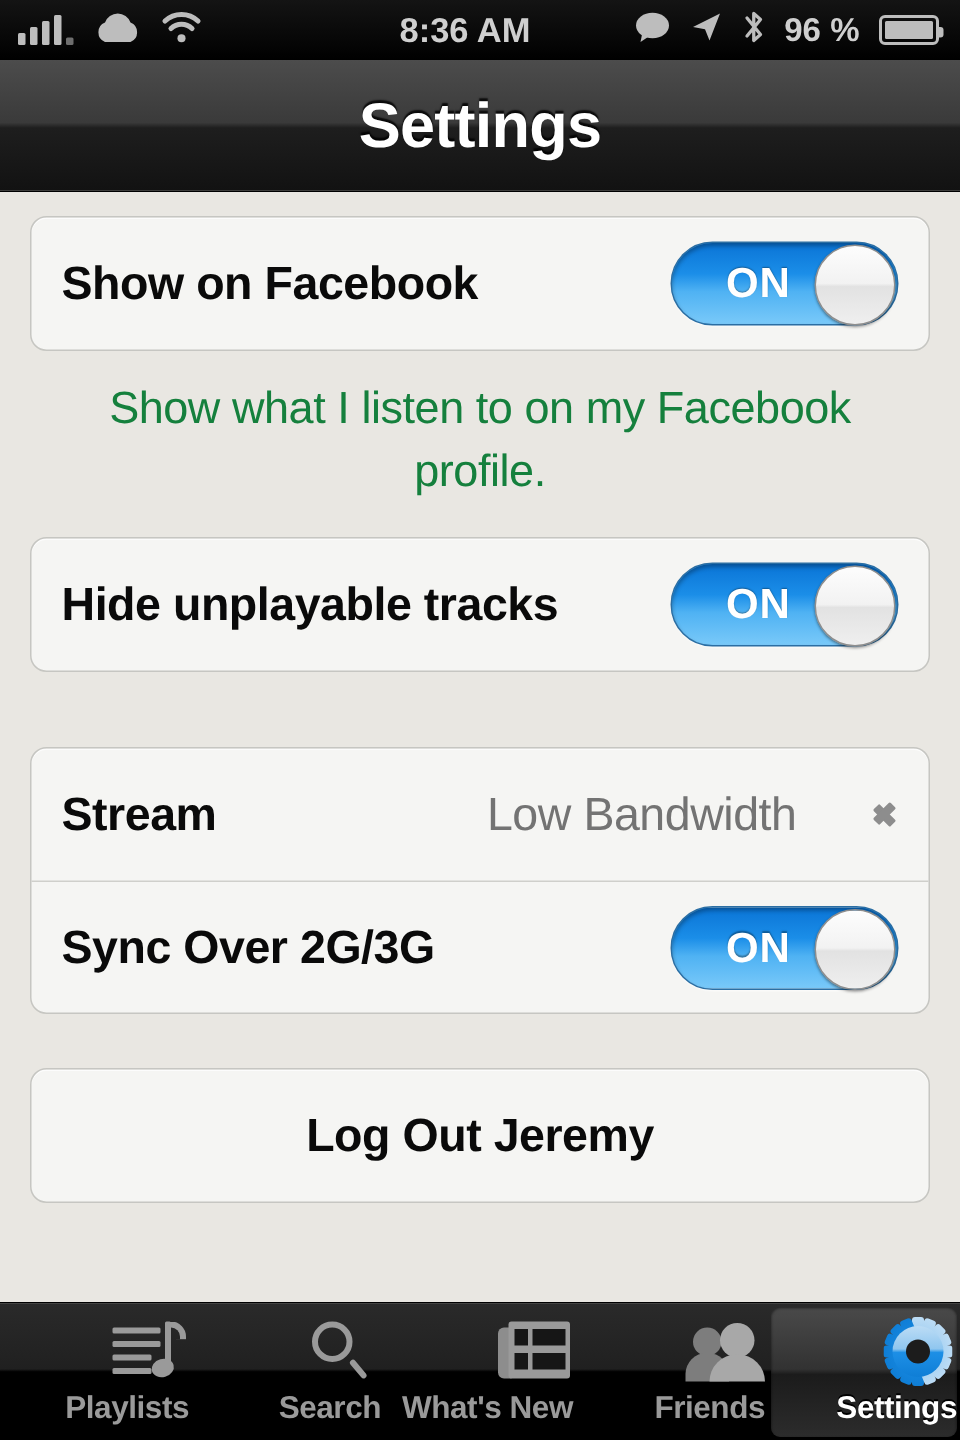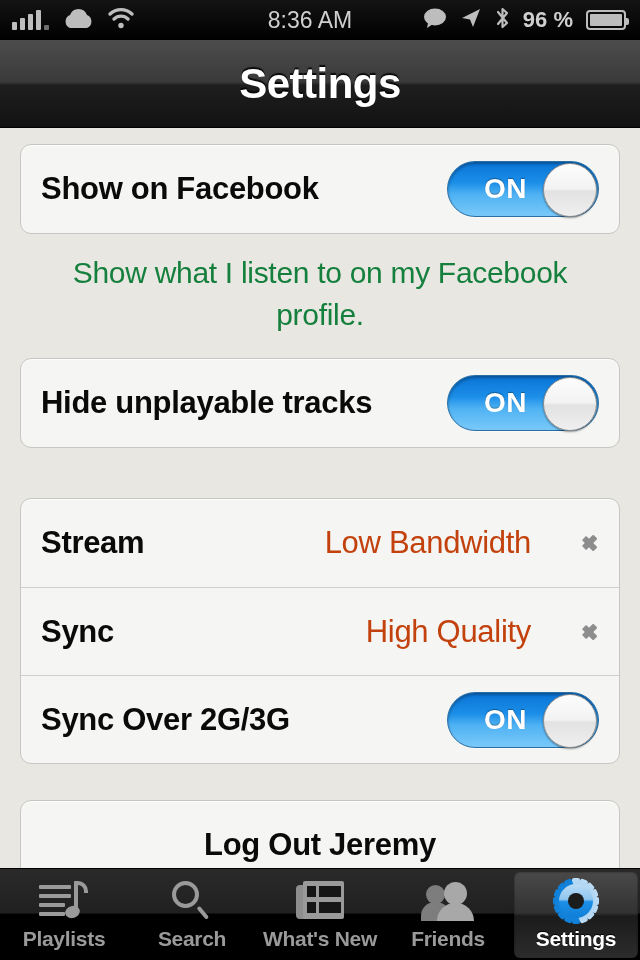--- a/index.html
+++ b/index.html
@@ -14,21 +14,21 @@
 
   
   .statusbar{
     position:absolute; top:0; left:0; width:640px; height:40px;
     background:linear-gradient(#141414,#000);
     display:flex; align-items:center; color:#c9c9c9;
   }
   .sb-left{ display:flex; align-items:center; gap:12px; padding-left:12px; width:200px; }
   .sb-center{ flex:1; display:flex; justify-content:center; align-items:center; }
   .sb-right{ display:flex; align-items:center; gap:13px; padding-right:14px; justify-content:flex-end; width:220px;}
-  .sb-time{ font-size:23px; font-weight:normal; color:#cfcfcf; letter-spacing:0px;}
+  .sb-time{ font-size:23px; font-weight:bold; color:#cfcfcf; letter-spacing:0px;}
   .sb-batt-pct{ font-size:22px; font-weight:bold; color:#cfcfcf; }
   .bars{ display:flex; align-items:flex-end; gap:3px; height:20px; }
   .bars i{ display:block; width:5px; background:#bdbdbd; border-radius:1px; }
   .bars i:nth-child(1){ height:8px; }
   .bars i:nth-child(2){ height:12px; }
   .bars i:nth-child(3){ height:16px; }
   .bars i:nth-child(4){ height:20px; }
   .bars i:nth-child(5){ height:5px; background:#6e6e6e; }
   .batt{
     width:40px; height:20px; border:2px solid #bdbdbd; border-radius:4px;
@@ -70,21 +70,21 @@
   .row{
     position:relative; display:flex; align-items:center;
     height:88px; padding:0 20px;gap:36px;
   }
   .row + .row{ border-top:1px solid #cfcfcb; }
   .row-label{
     font-size:31px; font-weight:bold; color:#0a0a0a; letter-spacing:-0.3px;
     flex:1; white-space:nowrap;
   }
   .row-value{
-    font-size:31px; color:#c2410c; letter-spacing:-0.3px; margin-right:16px; white-space:nowrap;
+    font-size:31px; color:#737373; letter-spacing:-0.3px; margin-right:16px; white-space:nowrap;
   }
   .chevron{
     width:16px; height:26px; position:relative; flex:0 0 auto;
   }
   .chevron::before, .chevron::after{
     content:""; position:absolute; left:1px; width:16px; height:6px;
     background:#8d8d8d; border-radius:1px;
   }
   .chevron::before{ top:5px; transform:rotate(45deg); transform-origin:left center;}
   .chevron::after{ top:15px; transform:rotate(-45deg); transform-origin:left center;}
@@ -120,21 +120,21 @@
   .row-center .row-label{ flex:0 0 auto; text-align:center; }
 
   
   .tabbar{
     position:absolute; bottom:0; left:0; width:640px; height:92px;
     background:linear-gradient(#2a2a2a 0%, #202020 48%, #000 50%, #000 100%);
     border-top:1px solid #000;
     display:flex;
   }
   .tab{
-    flex:1; display:flex; flex-direction:column; align-items:center; justify-content:center;
+    flex:1; display:flex; flex-direction:column; align-items:flex-end; justify-content:center;
     gap:4px; position:relative; border-radius:6px; margin:2px;
   }
   .tab.active{
     background:linear-gradient(#4a4a4a 0%,#323232 48%,#1b1b1b 52%,#2c2c2c 100%);
     box-shadow:inset 0 1px 2px rgba(0,0,0,0.6);
   }
   .tab-label{
     font-size:21px; font-weight:bold; color:#9a9a9a; letter-spacing:-0.3px;
     text-shadow:0 -1px 0 #000;
   }
@@ -257,25 +257,20 @@
           <span class="on-text">ON</span>
           <span class="knob"></span>
         </span>
       </div>
     </div>
 
     <div class="group group-gap-c">
       <div class="row">
         <span class="row-label">Stream</span>
         <span class="row-value">Low Bandwidth</span>
-        <span class="chevron"></span>
-      </div>
-      <div class="row">
-        <span class="row-label">Sync</span>
-        <span class="row-value">High Quality</span>
         <span class="chevron"></span>
       </div>
       <div class="row">
         <span class="row-label">Sync Over 2G/3G</span>
         <span class="switch">
           <span class="on-text">ON</span>
           <span class="knob"></span>
         </span>
       </div>
     </div>

